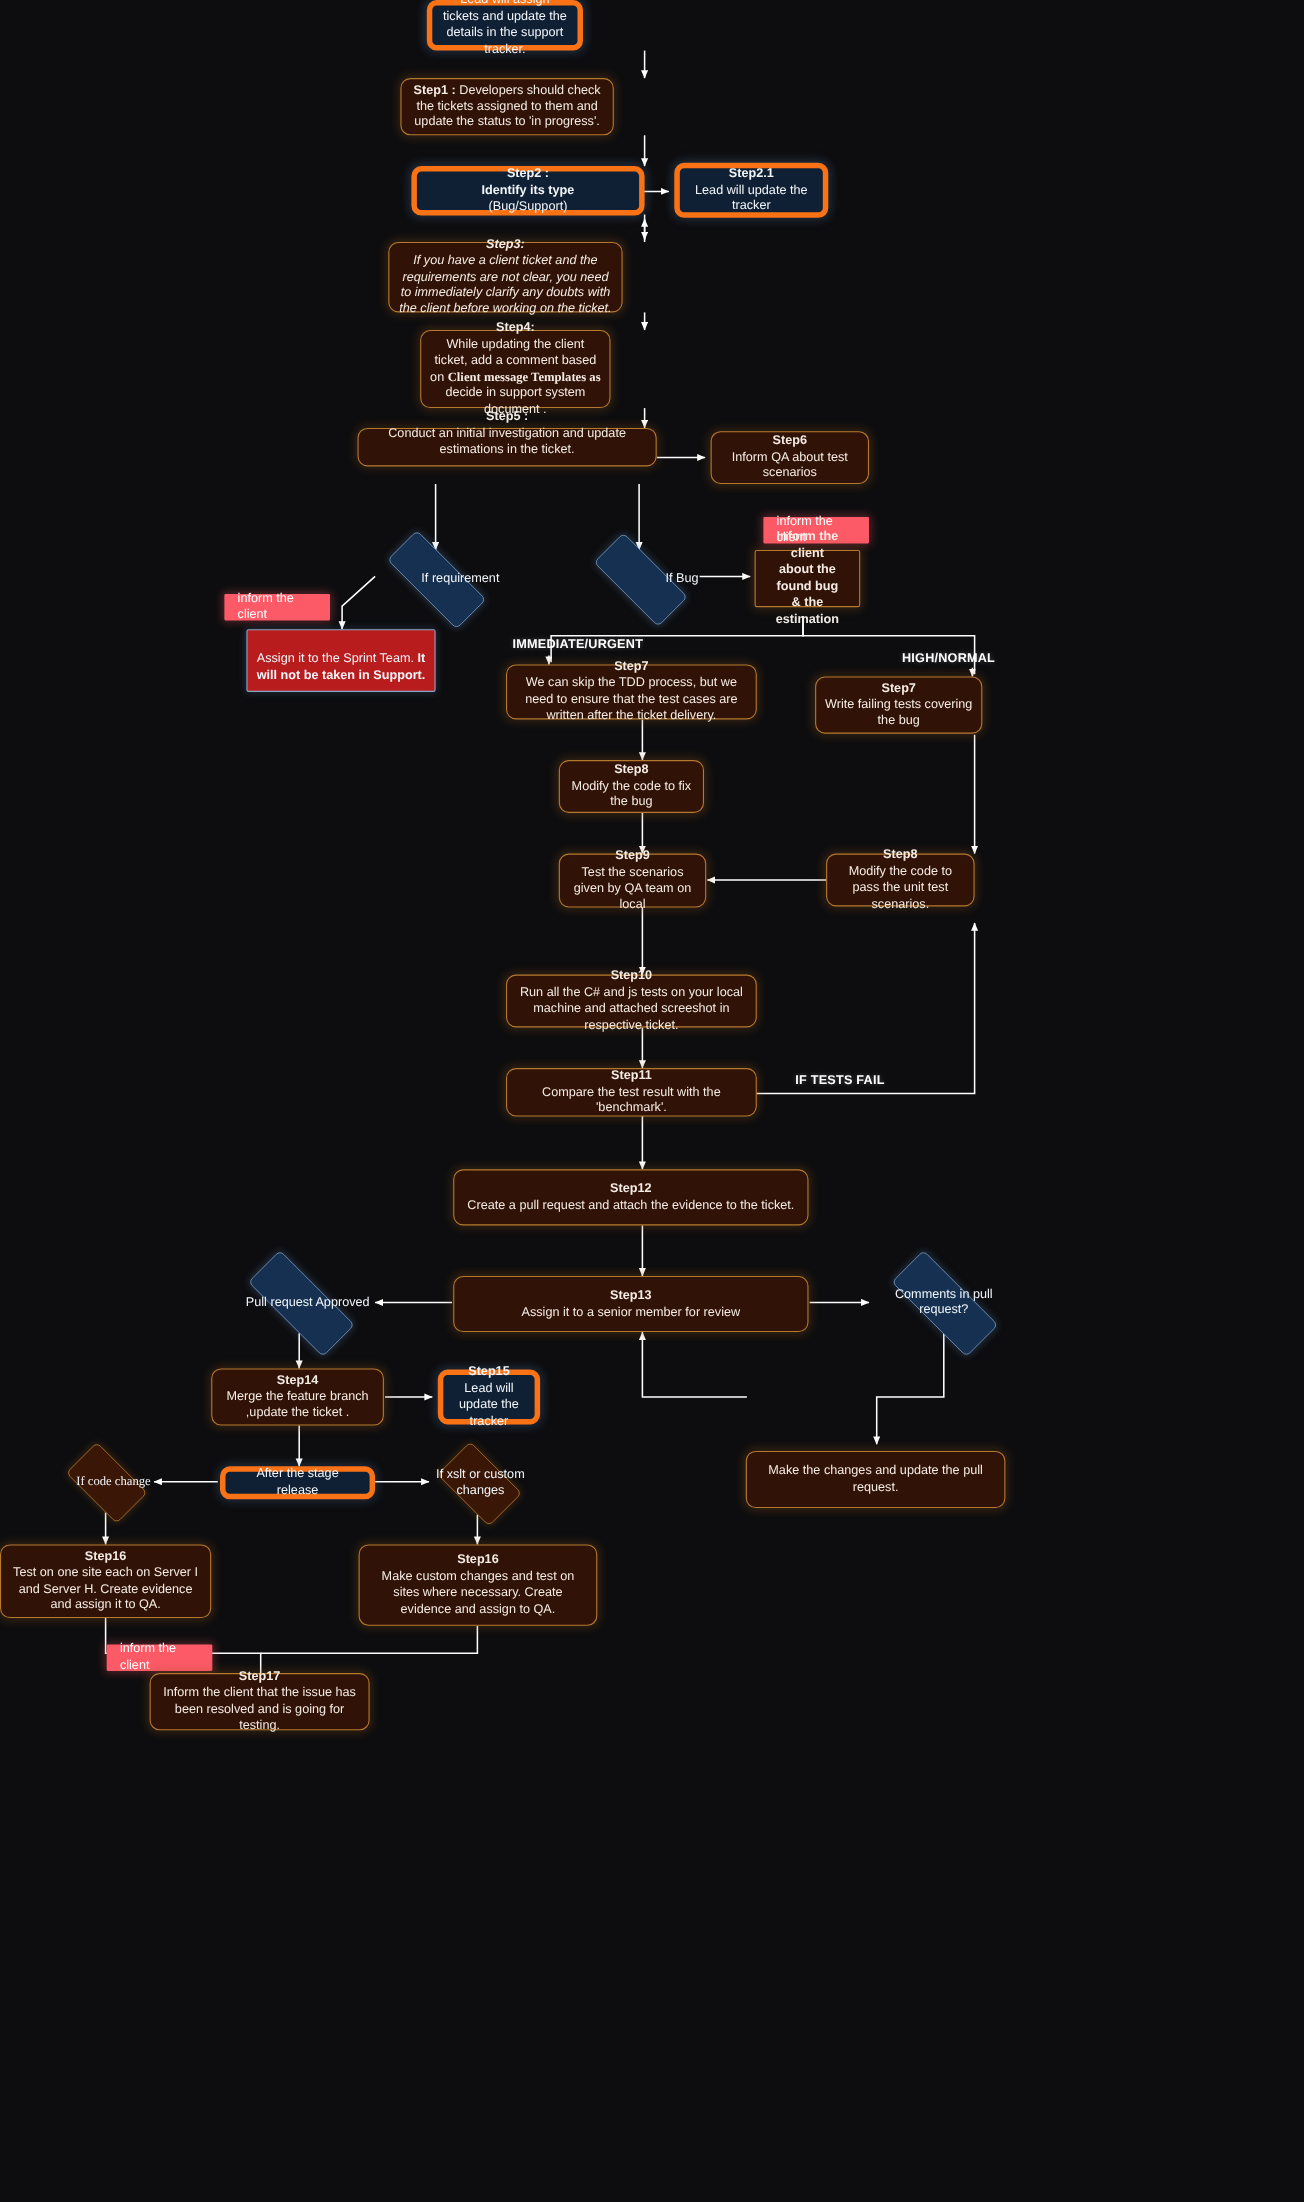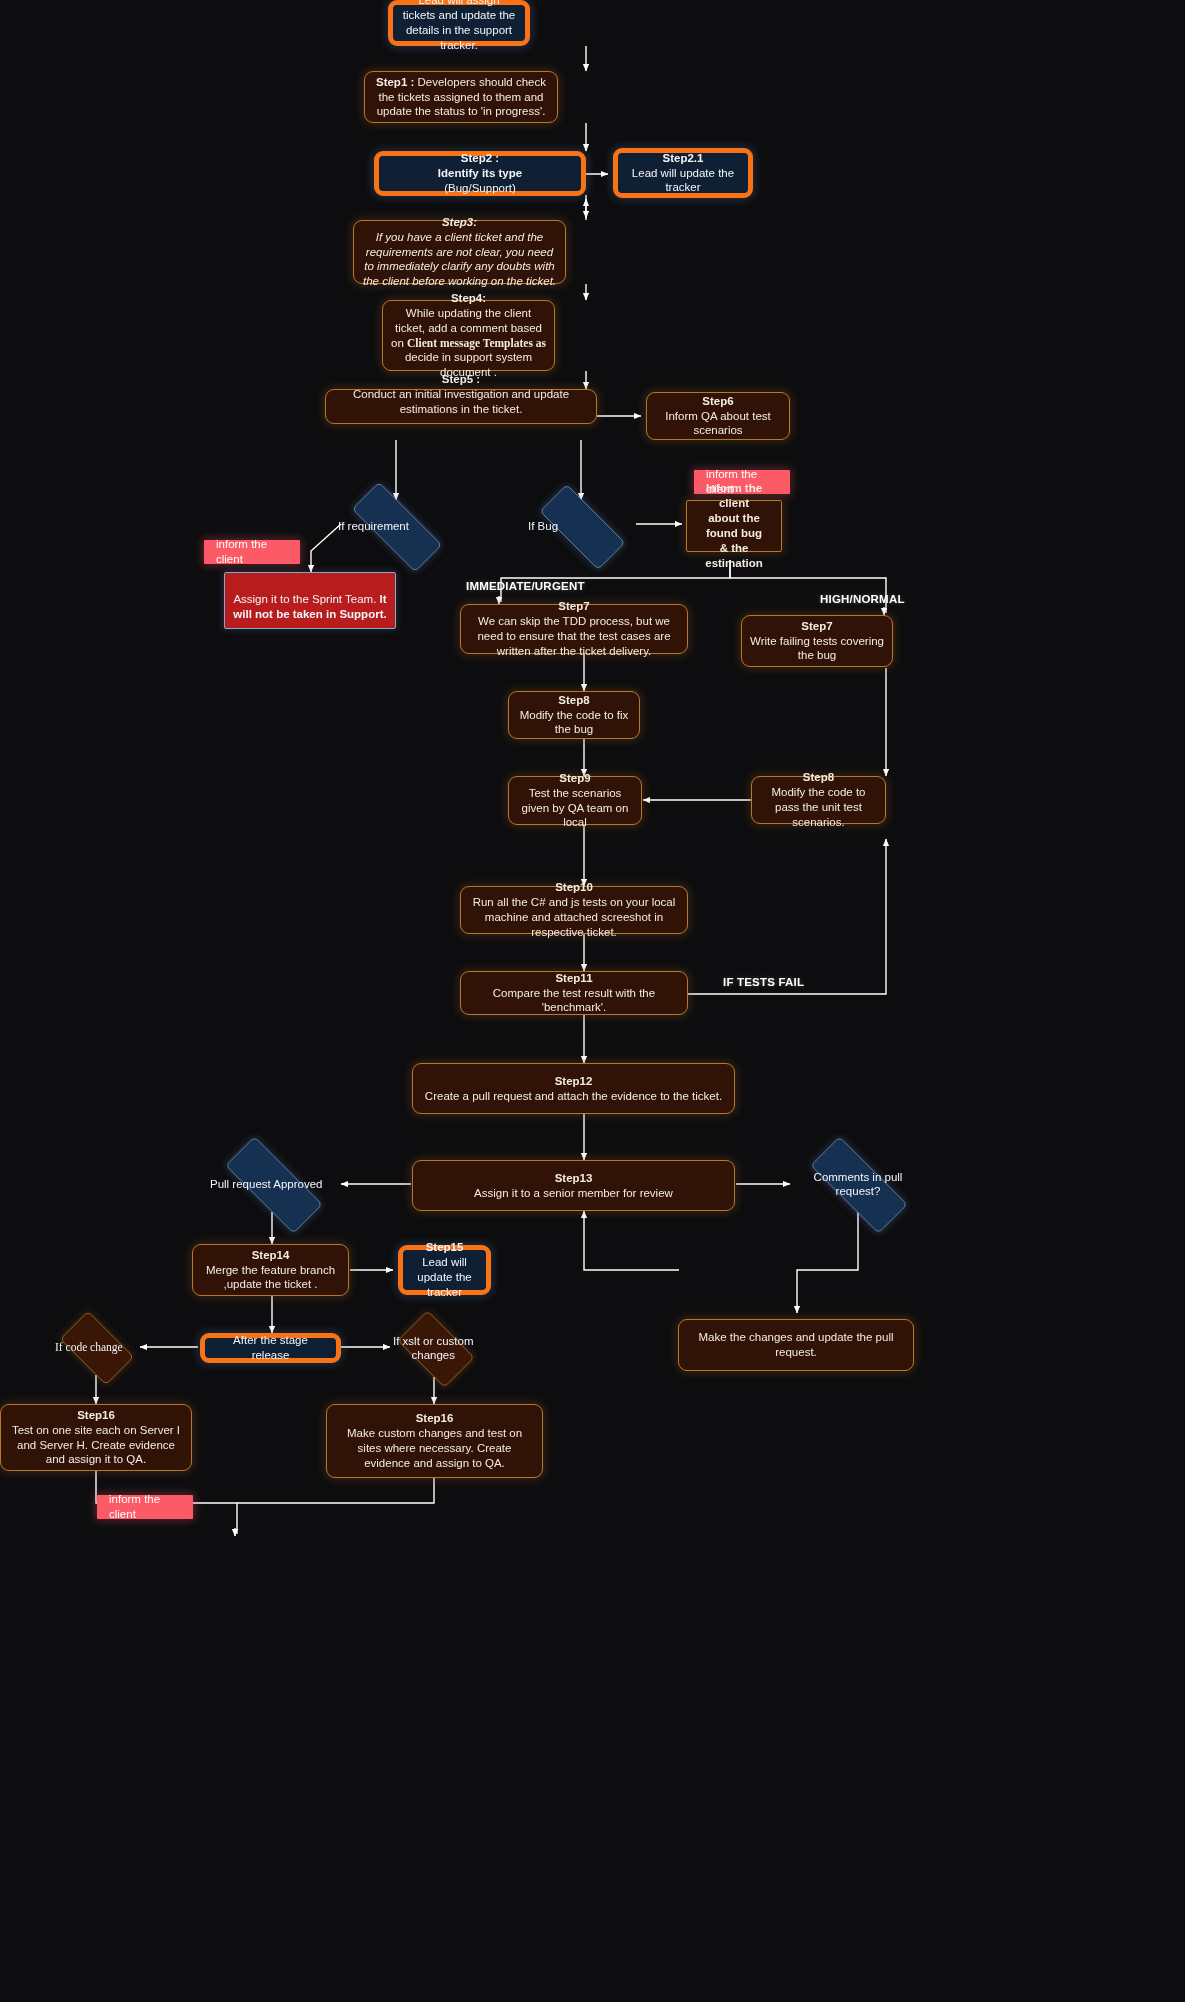--- a/index.html
+++ b/index.html
@@ -62,21 +62,21 @@
     box-shadow:0 0 8px 2px rgba(253,90,103,.30);
     justify-content:flex-start;
     padding-left:12px;
   }
   .pink .inner{text-align:left;}
   .diamond{
     position:absolute;
     z-index:3;
     display:flex;
     align-items:center;
-    justify-content:flex-start;
+    justify-content:flex-end;
     text-align:center;
     font-size:11.5px;
     color:#f2f6fb;
   }
   .diamond .shape{
     position:absolute; left:0; top:0; width:100%; height:100%;
     background:#153050;
     border:1px solid #7a99bd;
     box-shadow:0 0 10px 2px rgba(90,130,180,.3);
     transform:rotate(45deg) scale(.707);
@@ -399,14 +399,20 @@
     <span class="inner">
       <span class="b">Step16</span><br>
       <span>Make custom changes and test on sites where necessary. Create evidence and assign to QA.</span>
     </span>
   </div>
 
   <div class="node pink" style="left:97px; top:1495px; width:96px; height:24px;">
     <span class="inner">inform the client</span>
   </div>
 
+  <div class="node brown" style="left:136px; top:1521px; width:200px; height:52px;">
+    <span class="inner">
+      <span class="b">Step17</span><br>
+      <span>Inform the client that the issue has been resolved and is going for testing.</span>
+    </span>
+  </div>
 
 </div>
 
 </body></html>

